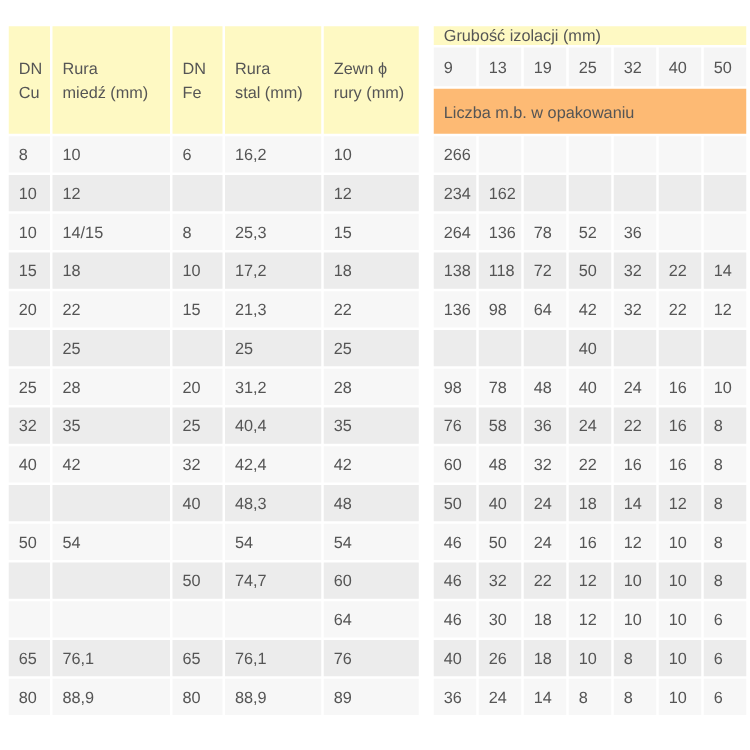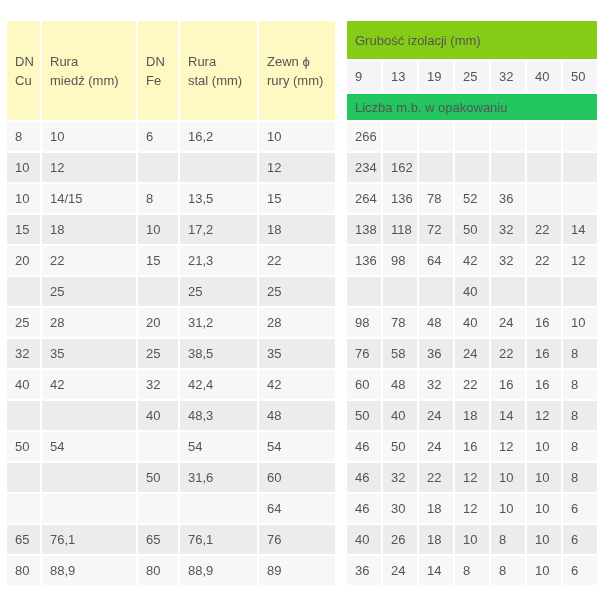--- a/index.html
+++ b/index.html
@@ -16,26 +16,26 @@
     padding:0 0 0 8px; white-space:nowrap; overflow:hidden;
     vertical-align:middle; font-weight:normal;
   }
   
   th.lh {
     background:#fef9c3; color:#ffffff; font-weight:600;
     text-align:center; padding:0; line-height:19px;
   }
   
   th.ins-title {
-    background:#84cc16; color:#ffffff; font-weight:600;
-    text-align:center; padding:0; height:38px;
+    background:#fef9c3; color:#ffffff; font-weight:600;
+    text-align:center; padding:0; height:15px;
   }
   tr.sizes-row td { background:#f5f5f5; height:31px; }
   td.pkg {
-    background:#22c55e; height:26px; font-weight:bold; color:#3a3a3a;
+    background:#fdba74; height:36px; font-weight:bold; color:#3a3a3a;
   }
   tbody td { height:29px; }
   tbody tr:nth-child(odd)  td { background:#f7f7f7; }
   tbody tr:nth-child(even) td { background:#ececec; }
   td.spacer, tbody tr:nth-child(odd) td.spacer,
   tbody tr:nth-child(even) td.spacer {
     background:#ffffff; padding:0;
   }
 </style>
 </head>
@@ -124,21 +124,21 @@
           <td></td>
           <td></td>
           <td></td>
           <td></td>
           <td></td>
         </tr>
         <tr>
           <td>10</td>
           <td>14/15</td>
           <td>8</td>
-          <td>13,5</td>
+          <td>25,3</td>
           <td>15</td>
           <td class="spacer"></td>
           <td>264</td>
           <td>136</td>
           <td>78</td>
           <td>52</td>
           <td>36</td>
           <td></td>
           <td></td>
         </tr>
@@ -199,21 +199,21 @@
           <td>48</td>
           <td>40</td>
           <td>24</td>
           <td>16</td>
           <td>10</td>
         </tr>
         <tr>
           <td>32</td>
           <td>35</td>
           <td>25</td>
-          <td>38,5</td>
+          <td>40,4</td>
           <td>35</td>
           <td class="spacer"></td>
           <td>76</td>
           <td>58</td>
           <td>36</td>
           <td>24</td>
           <td>22</td>
           <td>16</td>
           <td>8</td>
         </tr>
@@ -259,21 +259,21 @@
           <td>24</td>
           <td>16</td>
           <td>12</td>
           <td>10</td>
           <td>8</td>
         </tr>
         <tr>
           <td></td>
           <td></td>
           <td>50</td>
-          <td>31,6</td>
+          <td>74,7</td>
           <td>60</td>
           <td class="spacer"></td>
           <td>46</td>
           <td>32</td>
           <td>22</td>
           <td>12</td>
           <td>10</td>
           <td>10</td>
           <td>8</td>
         </tr>

